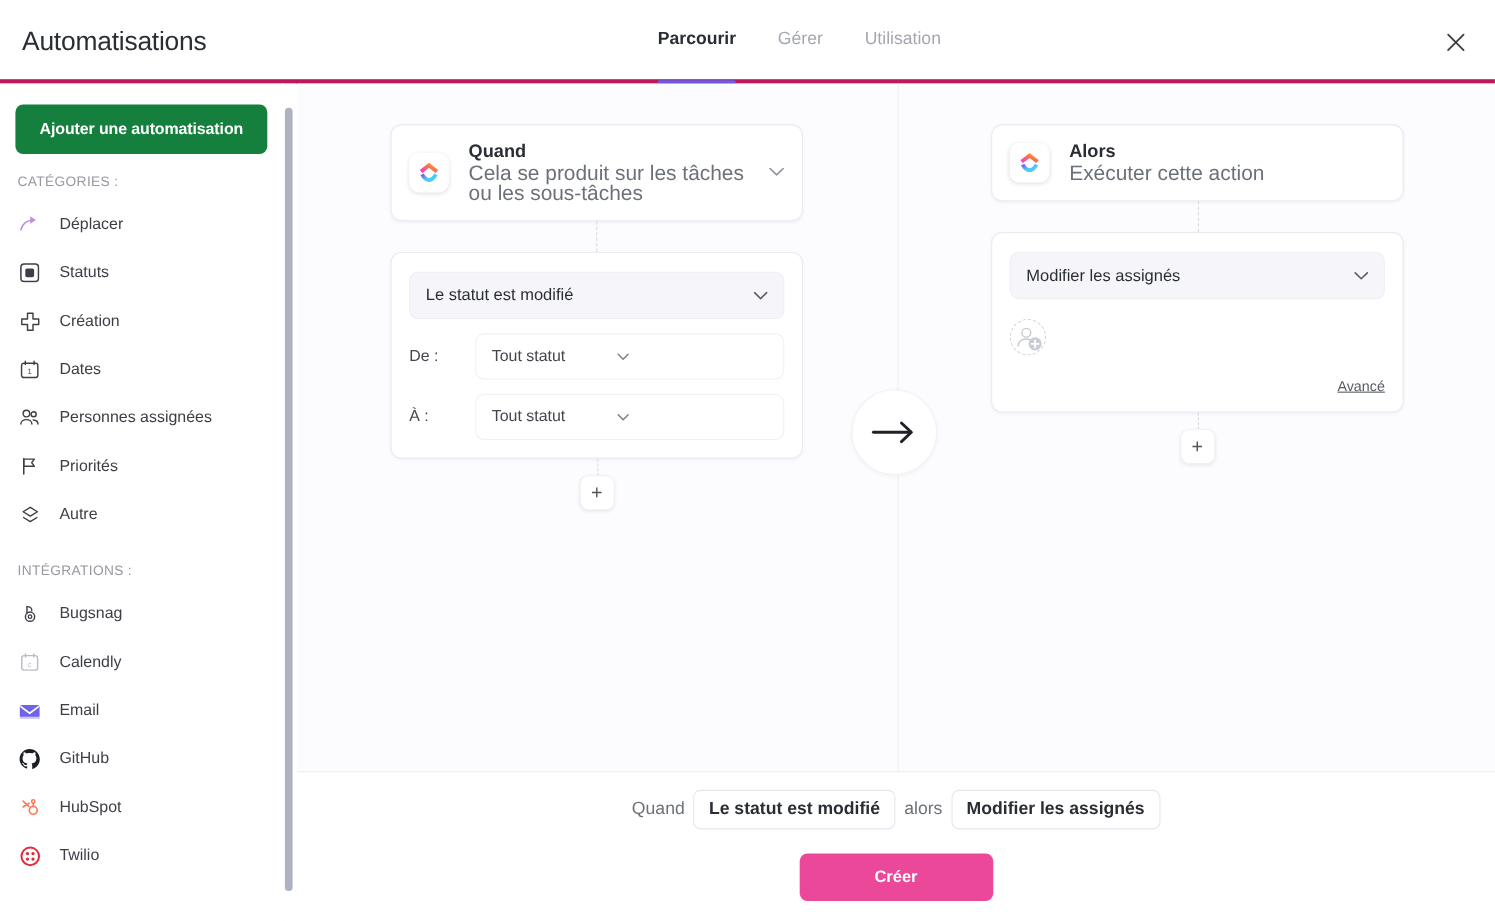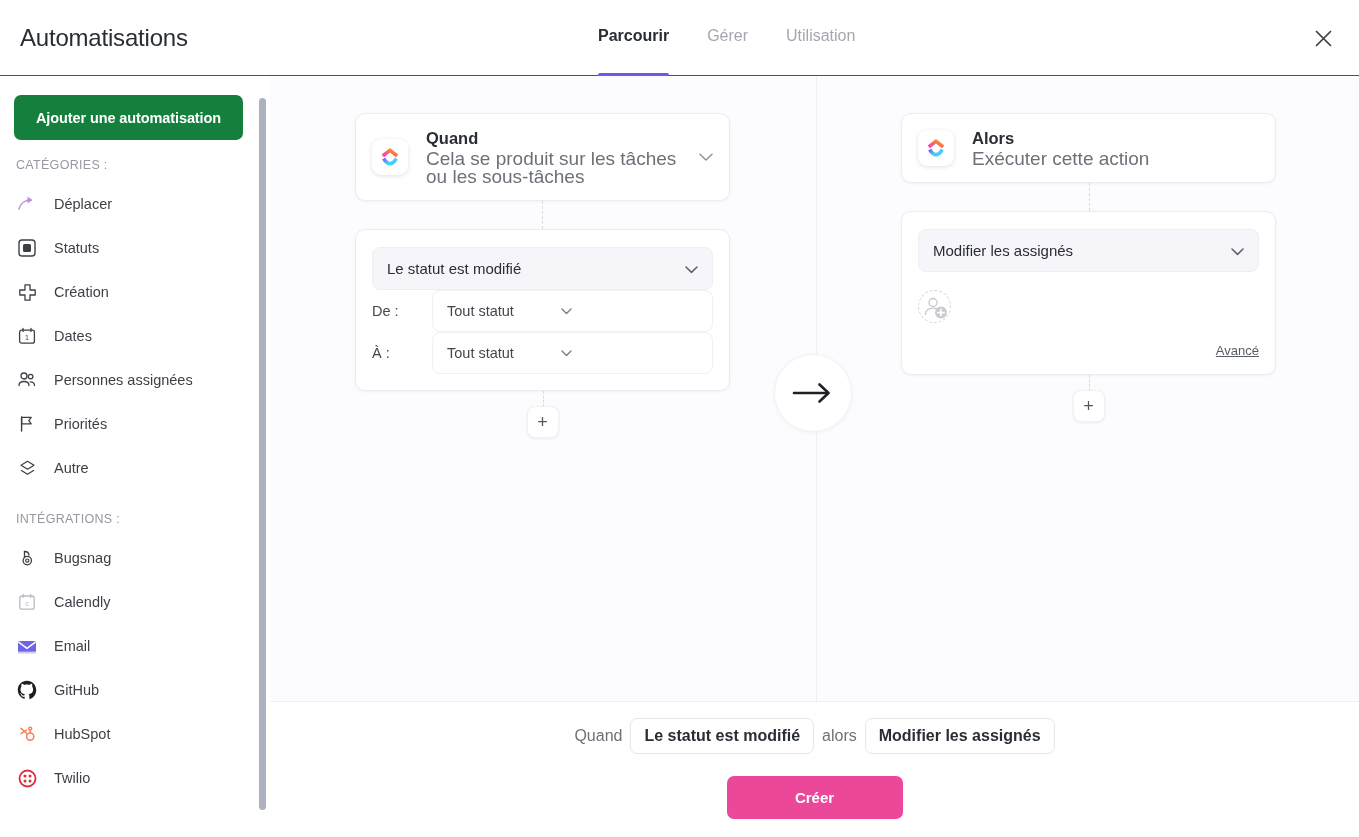--- a/index.html
+++ b/index.html
@@ -10,21 +10,21 @@
     background: #ffffff;
     font-family: "Liberation Sans", sans-serif;
     -webkit-font-smoothing: antialiased;
   }
 
   
   .header {
     position: absolute; top: 0; left: 0;
     width: 1359px; height: 76px;
     background: #ffffff;
-    border-bottom: 1px solid #be185d;
+    border-bottom: 4px solid #be185d;
   }
   .header-title {
     position: absolute; left: 20px; top: 24px;
     font-size: 24px; color: #292d34; font-weight: 400;
     letter-spacing: -0.2px;
   }
   .tabs {
     position: absolute; left: 598px; top: 0;
     height: 76px; display: flex; align-items: center;
   }
@@ -181,21 +181,21 @@
     border-radius: 8px;
     height: 43px;
     display: flex; align-items: center;
     padding: 0 14px;
     font-size: 15px; color: #292d34; font-weight: 500;
     cursor: pointer;
   }
   .select-pill .lbl { flex: 1; }
   .row {
     display: flex; align-items: center;
-    margin-top: 0;
+    margin-top: 13px;
   }
   .row-label {
     width: 60px;
     font-size: 14.5px; color: #44474e;
     flex: 0 0 60px;
   }
   .row-field {
     flex: 1;
     height: 42px;
     border: 1px solid #f0f0f5;

